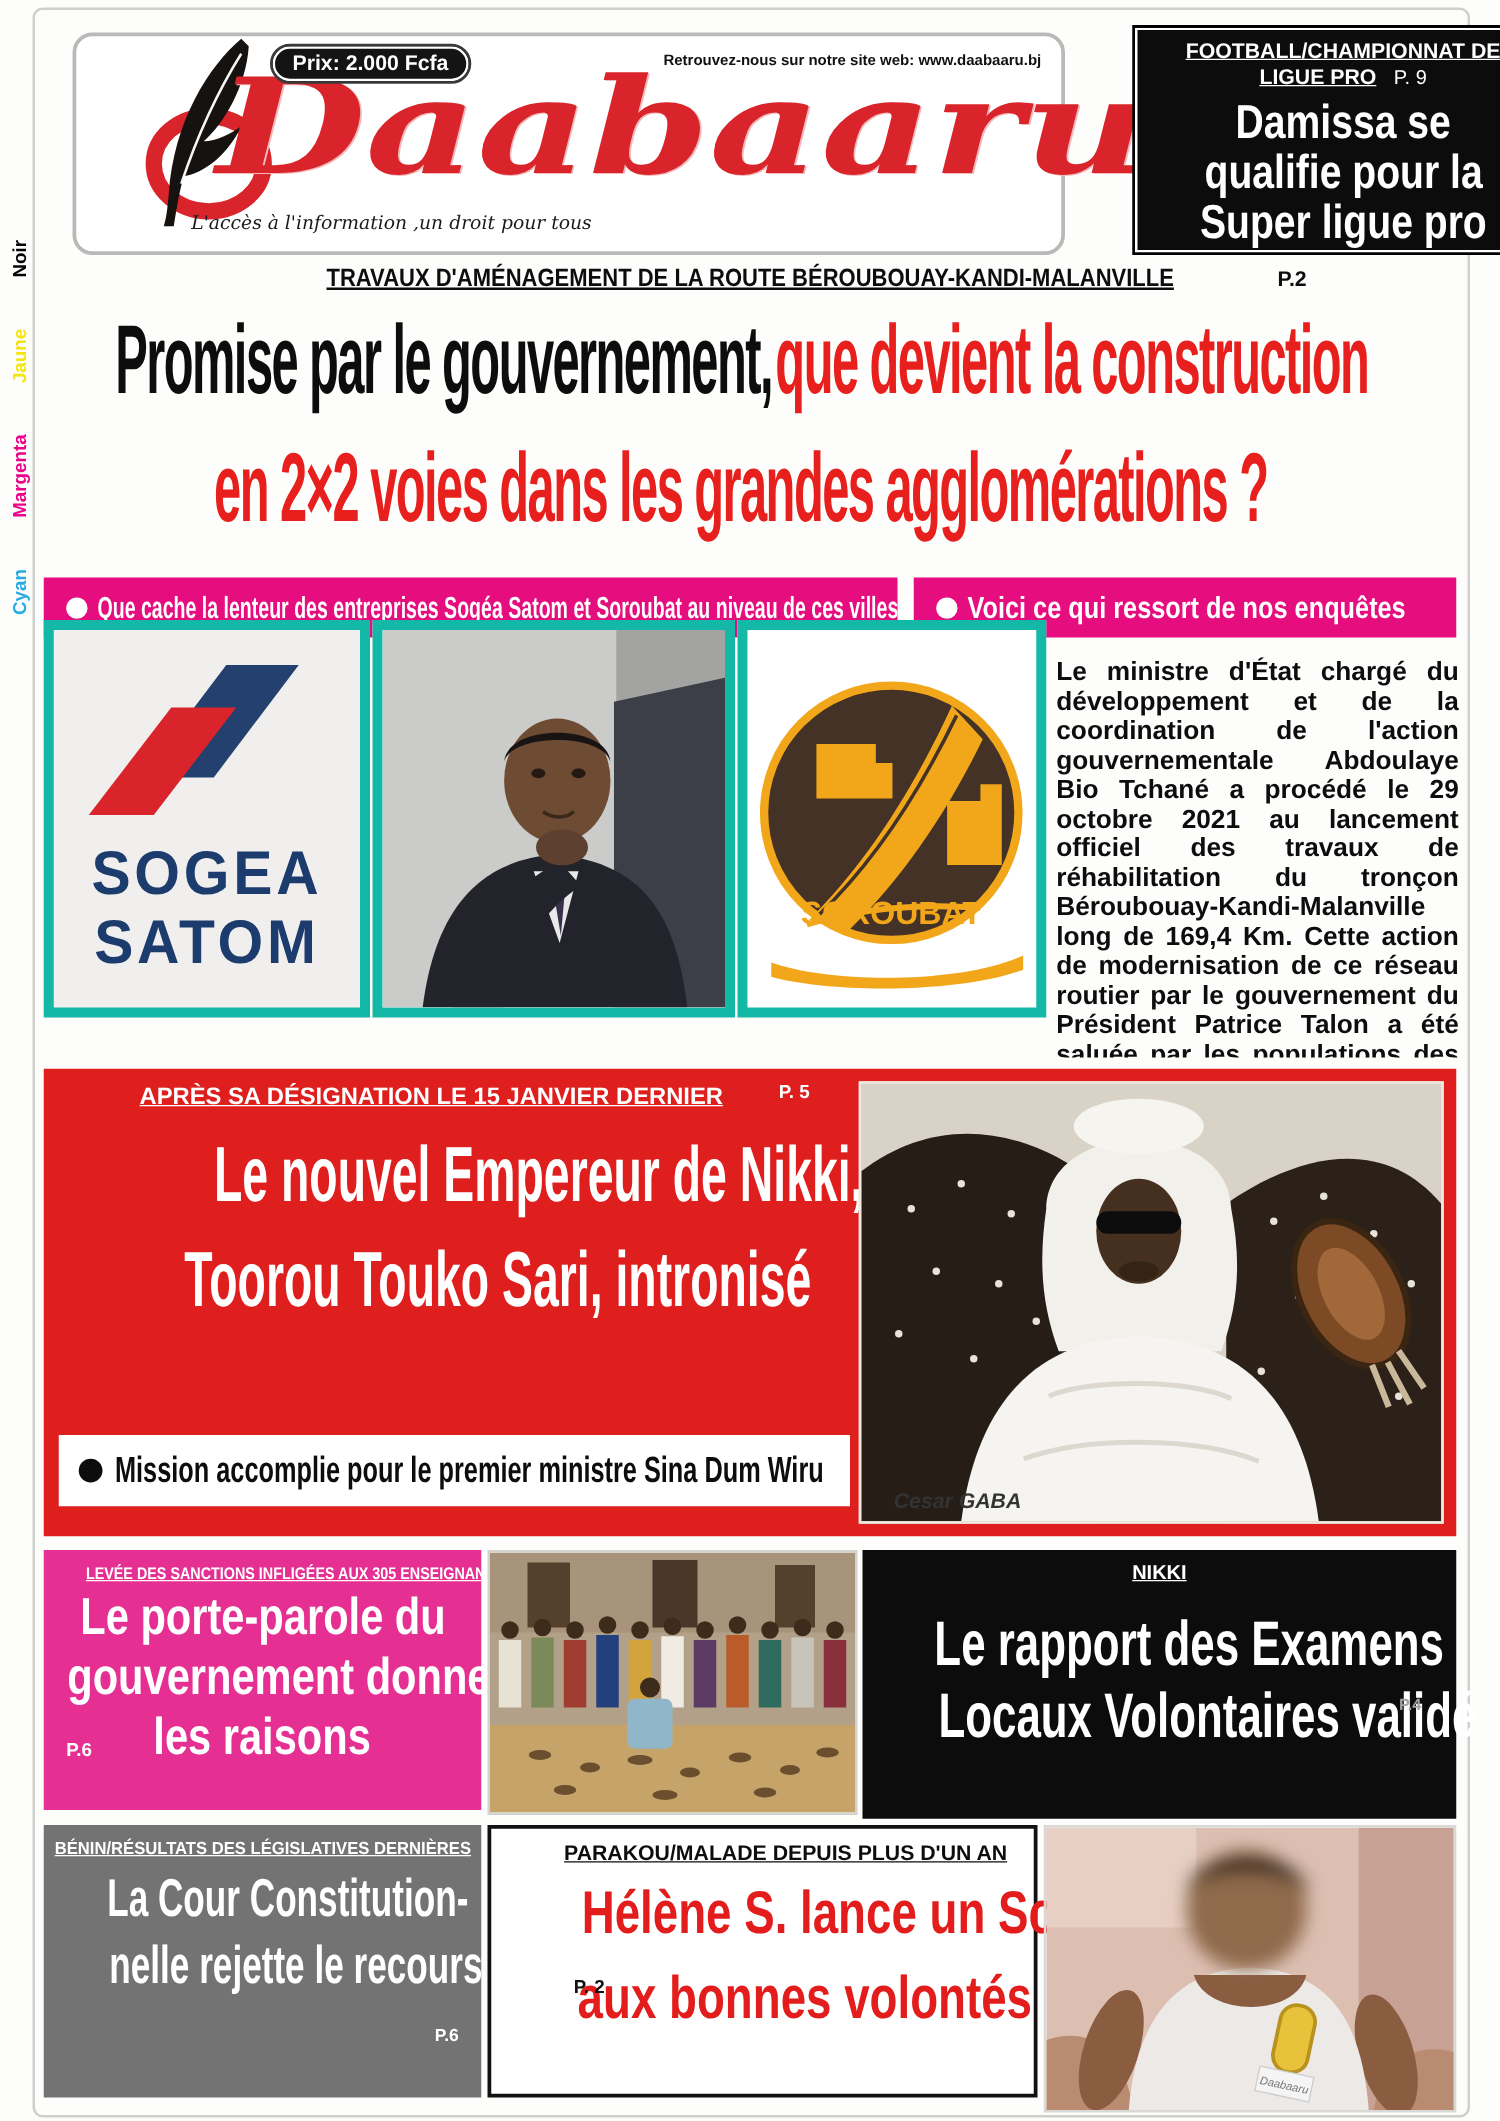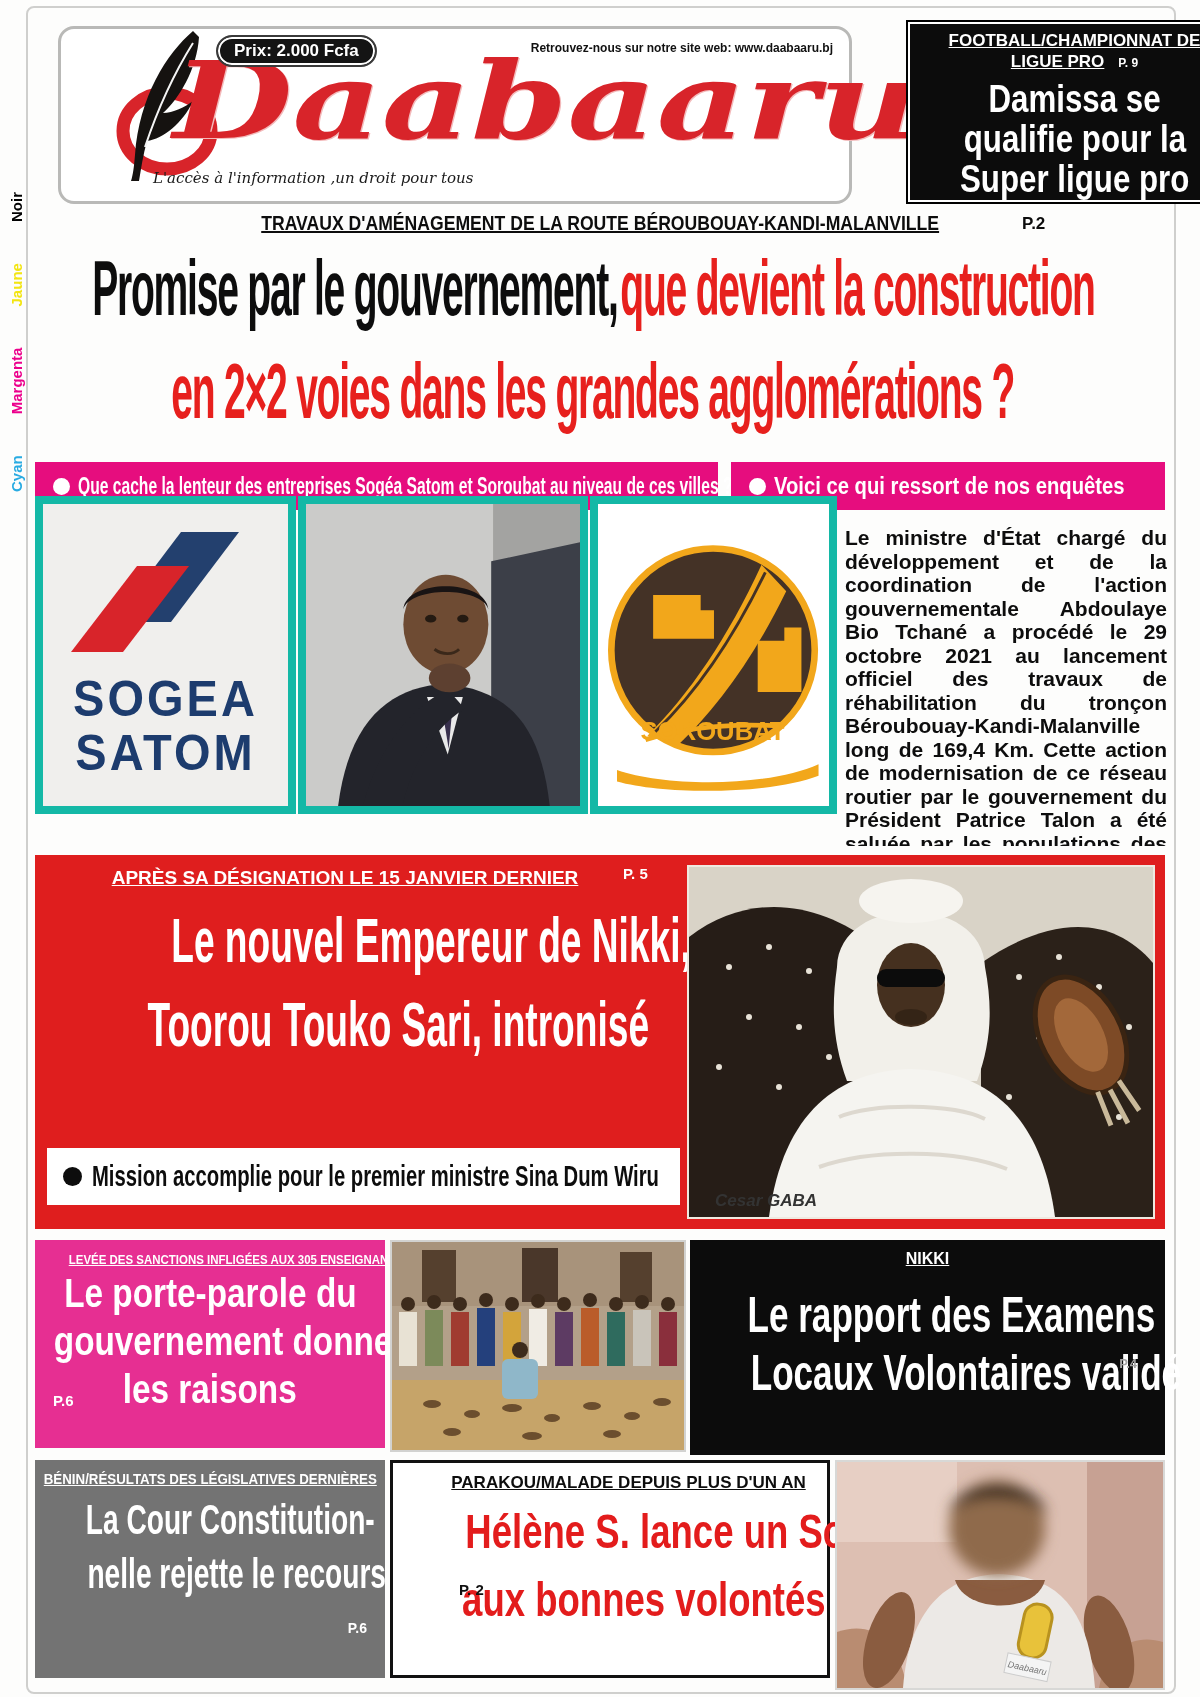--- a/index.html
+++ b/index.html
@@ -28,21 +28,21 @@
   .tagline{left:92px;top:140px;font-family:"DejaVu Serif",serif;font-style:italic;font-size:15px;color:#1a1a1a;}
   .strapline{left:6px;right:6px;bottom:4px;background:#101010;color:#fff;text-align:center;
              padding:5px 0 6px;border-radius:3px;}
   .strapline span{display:inline-block;white-space:nowrap;font-weight:bold;font-size:13.5px;transform:scaleX(.8);}
   .quill{left:44px;top:-2px;width:132px;height:158px;}
   
   .football{left:906px;top:20px;width:337px;height:184px;background:#0c0c0c;color:#fff;
             border:2px solid #000;box-shadow:0 0 0 2px #fff inset;text-align:center;padding-top:8px;box-sizing:border-box;}
   .fb-kick{font-weight:bold;font-size:17px;line-height:21px;}
   .fb-kick .u{text-decoration:underline;}
-  .fb-page{font-size:12px;font-weight:bold;margin-left:14px;text-decoration:none;}
+  .fb-page{font-size:16px;font-weight:normal;margin-left:14px;text-decoration:none;}
   .fb-head{margin-top:6px;}
   .fb-head .cl{display:block;height:40px;}
   .fb-head .cl span{display:inline-block;white-space:nowrap;font-weight:bold;font-size:34px;transform:scale(.92,1.12);}
   
   .lead-kicker{left:0;top:212px;width:100%;text-align:center;}
   .lead-kicker span{display:inline-block;white-space:nowrap;font-weight:bold;font-size:20px;
                     text-decoration:underline;transform:scale(.88,1);}
   .lead-pageref{left:1022px;top:214px;font-weight:bold;font-size:17px;}
   .headline{left:18px;top:236px;width:1150px;}
   .hline{height:103px;display:flex;align-items:center;justify-content:center;}

